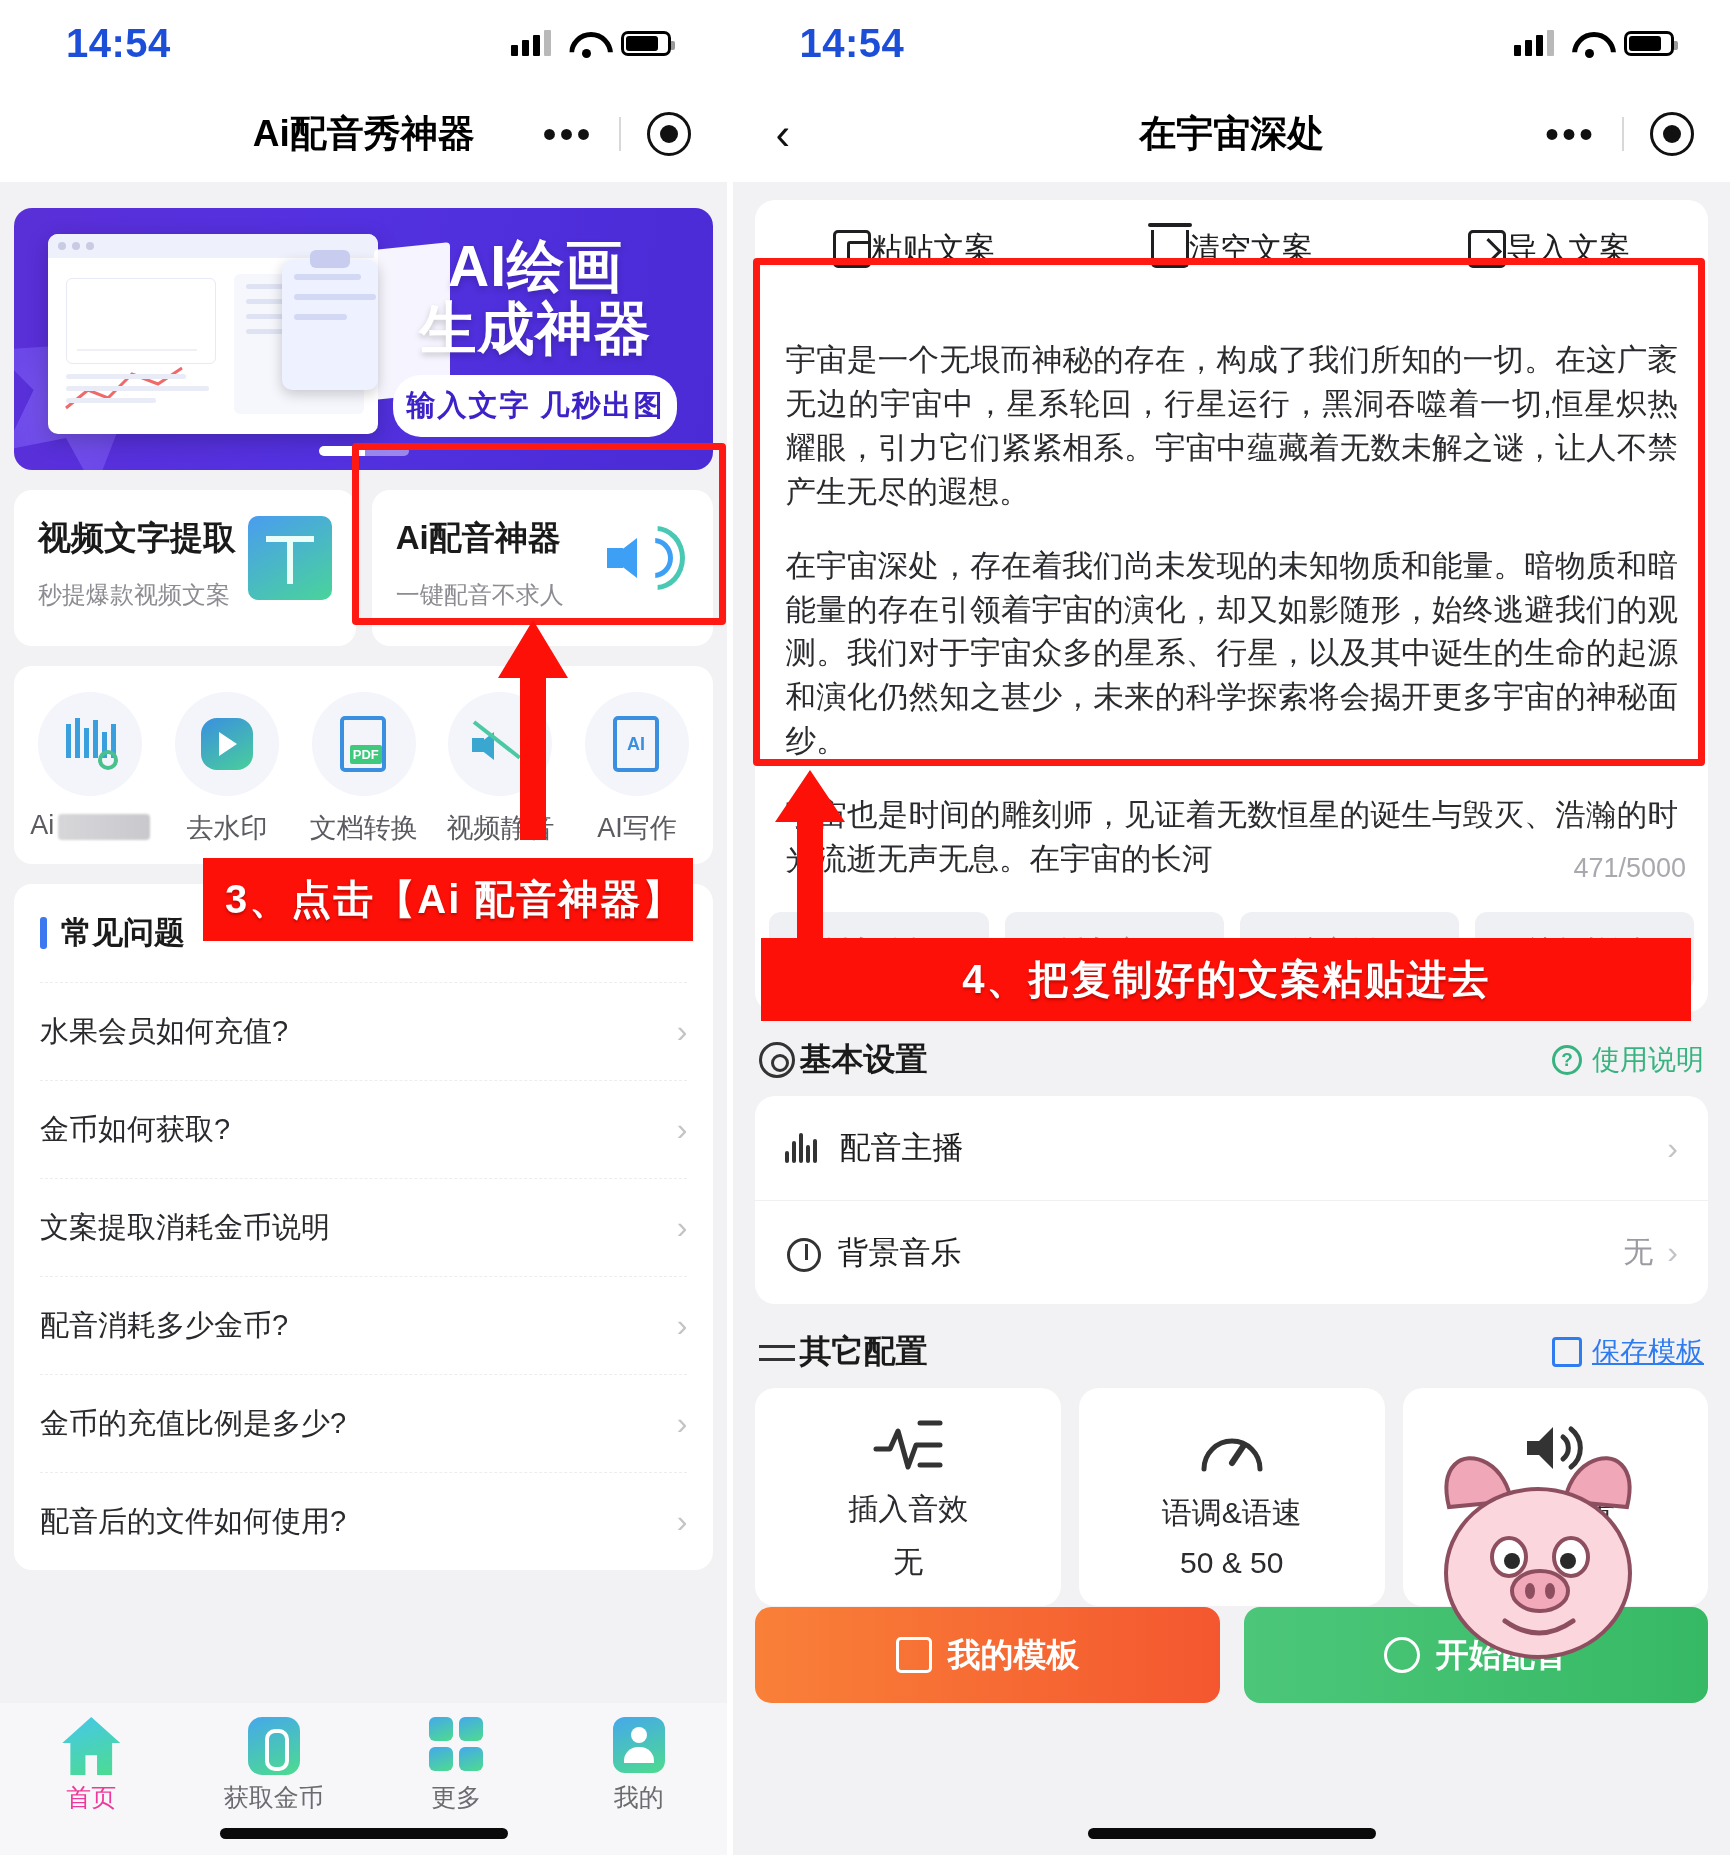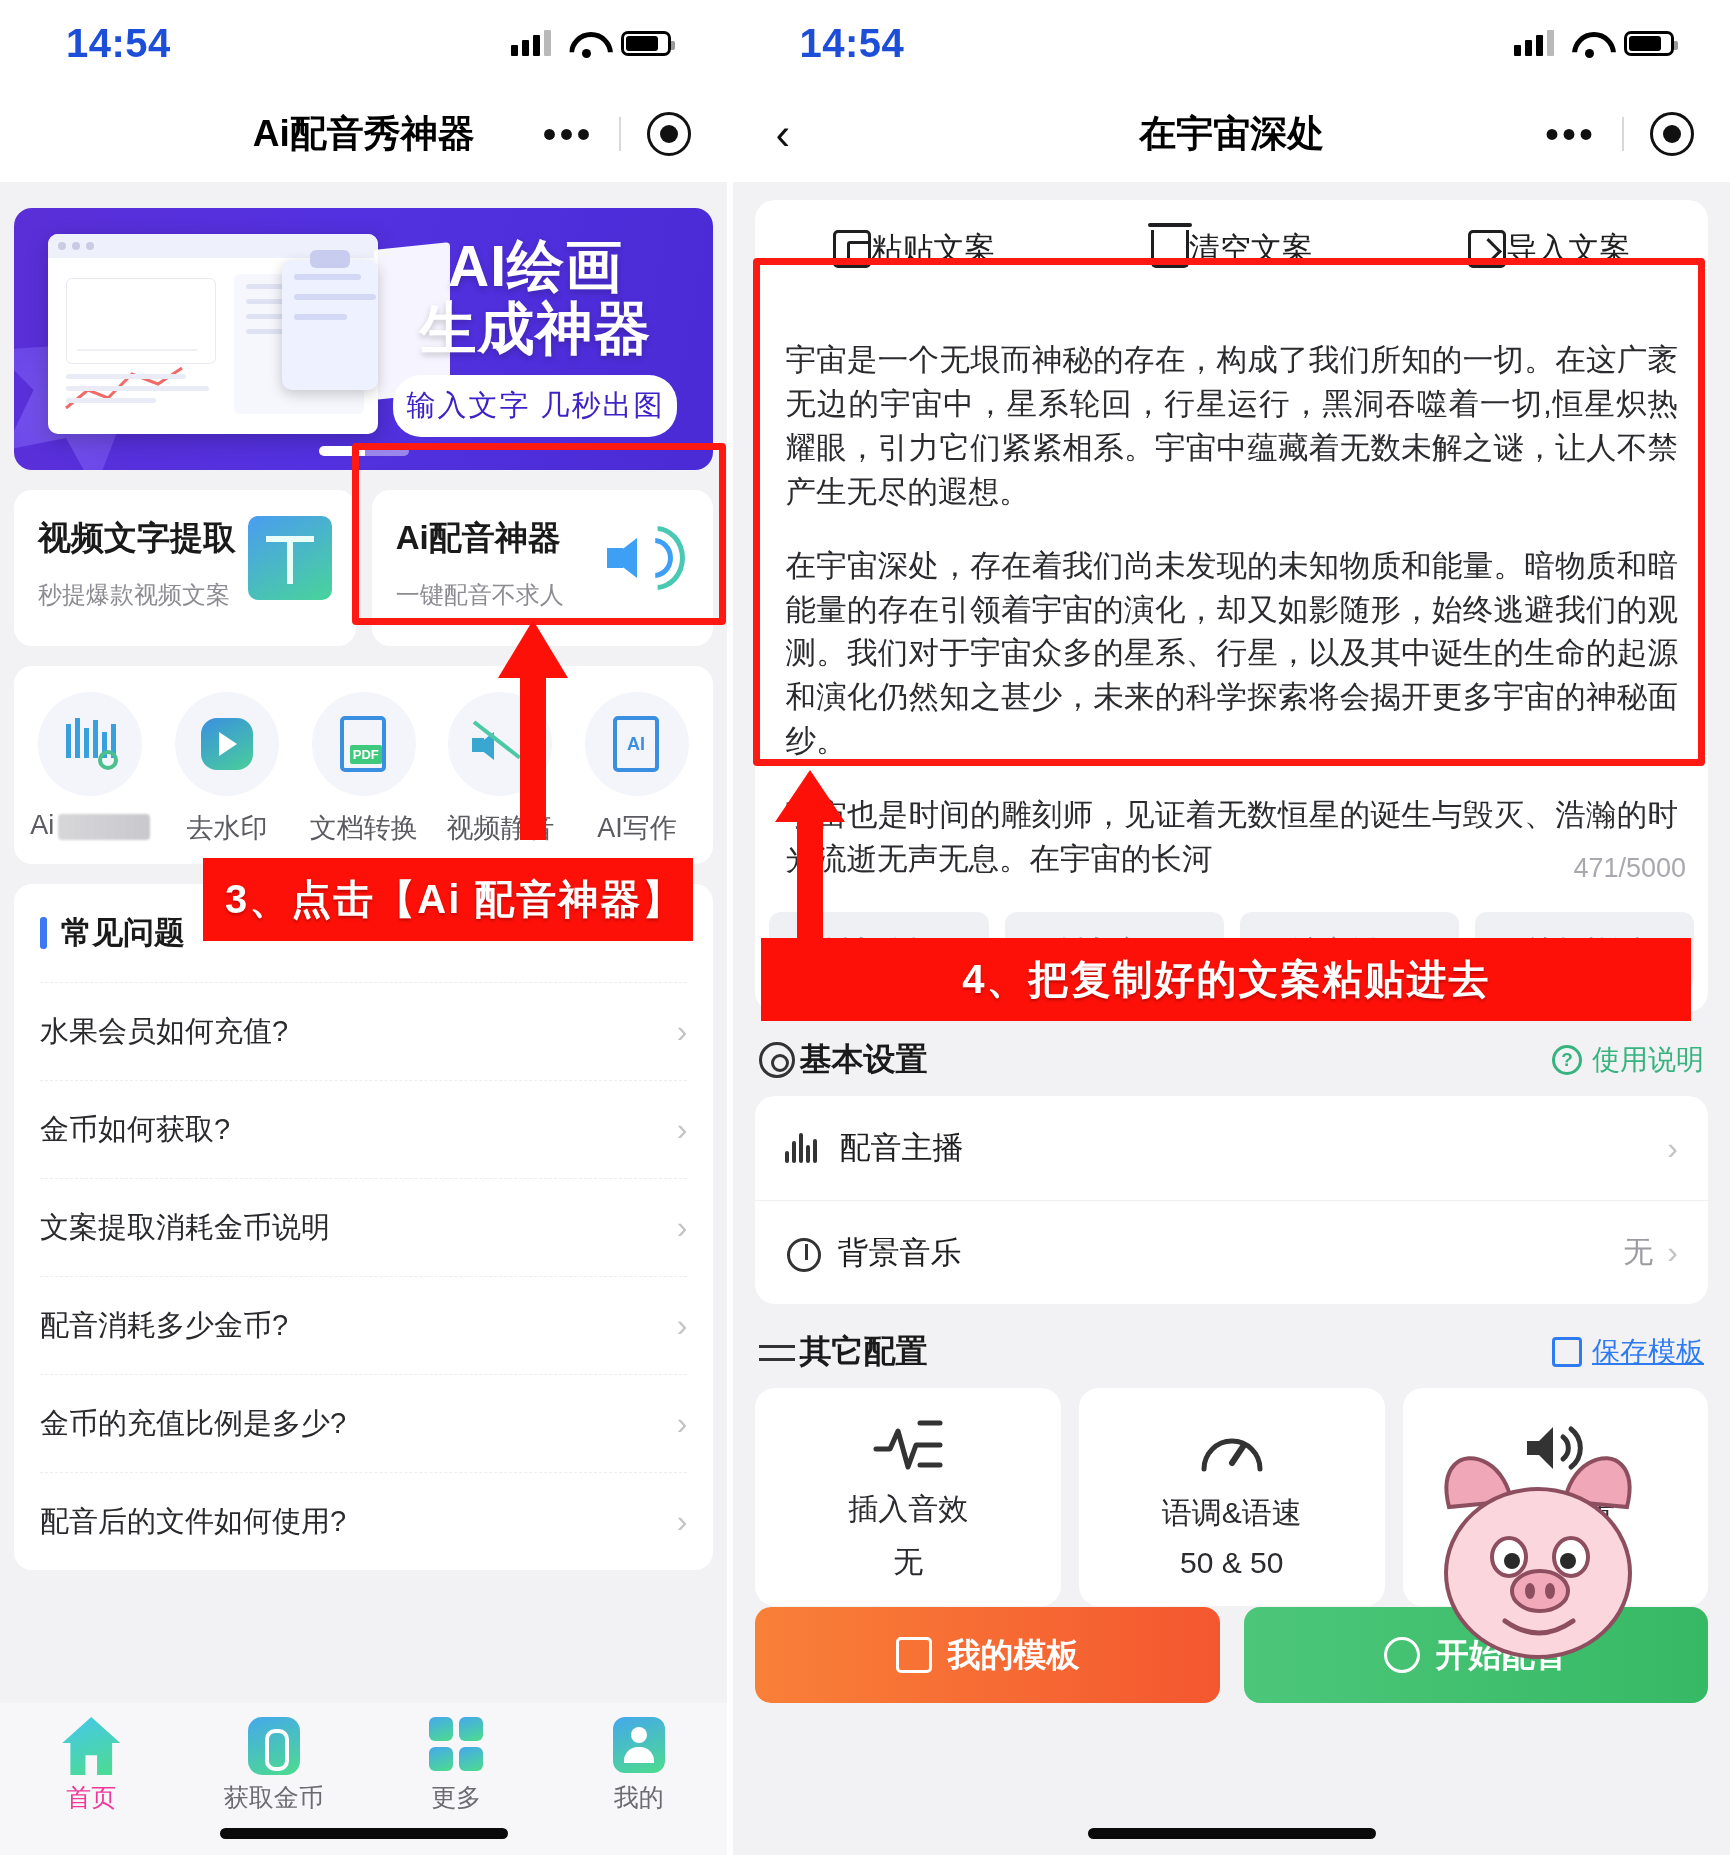--- a/index.html
+++ b/index.html
@@ -76,21 +76,21 @@
   .banner .browser .lines i{display:block;height:5px;background:#e9ebf6;border-radius:3px;margin-bottom:7px;}
   .banner .browser .doc{position:absolute;right:14px;top:40px;width:130px;height:140px;background:#f6f7fd;border-radius:6px;}
   .banner .browser .doc i{display:block;height:5px;background:#dfe2f2;border-radius:3px;margin:10px 12px;}
   .banner .clip{position:absolute;left:268px;top:52px;width:96px;height:130px;background:#eef1ff;border-radius:10px;box-shadow:0 4px 14px rgba(0,0,0,.2);}
   .banner .clip::before{content:"";position:absolute;left:28px;top:-10px;width:40px;height:18px;background:#c8cdf0;border-radius:6px;}
   .banner .clip i{display:block;height:6px;background:#d3d8f5;border-radius:3px;margin:14px 12px;}
   .banner .sheet{position:absolute;left:360px;top:38px;width:76px;height:150px;background:#fff;transform:skewY(-6deg);border-radius:4px;opacity:.95;}
   .banner-right{position:absolute;right:28px;top:28px;text-align:center;width:300px;}
   .banner-right h1{color:#fff;font-size:57px;font-weight:800;line-height:1.08;letter-spacing:1px;text-shadow:0 3px 6px rgba(0,0,0,.2)}
   .banner-pill{margin:16px auto 0;background:#fff;border-radius:28px;padding:11px 0;width:284px;
-    color:#3c22c7;font-size:29px;font-weight:400;letter-spacing:2px;}
+    color:#3c22c7;font-size:29px;font-weight:700;letter-spacing:2px;}
   .banner .pager{position:absolute;bottom:14px;left:50%;transform:translateX(-50%);display:flex;gap:0;}
   .banner .pager i{display:block;height:10px;border-radius:6px;}
   .banner .pager i:nth-child(1){width:46px;background:#fff;border-radius:6px 0 0 6px;}
   .banner .pager i:nth-child(2){width:44px;background:rgba(255,255,255,.42);border-radius:0 6px 6px 0;}
 
   .two-cards{display:flex;gap:16px;margin-top:20px;}
   .fcard{flex:1;background:#fff;border-radius:18px;padding:26px 24px 24px;display:flex;justify-content:space-between;align-items:flex-start;height:156px;}
   .fcard .t{font-size:33px;font-weight:700;color:#1a1a1a;margin-bottom:18px;}
   .fcard .s{font-size:24px;color:#8c8c92;}
   .ic-T{width:84px;height:84px;border-radius:10px;background:linear-gradient(150deg,#4a9cf0,#49d49a);position:relative;flex:0 0 84px;}

